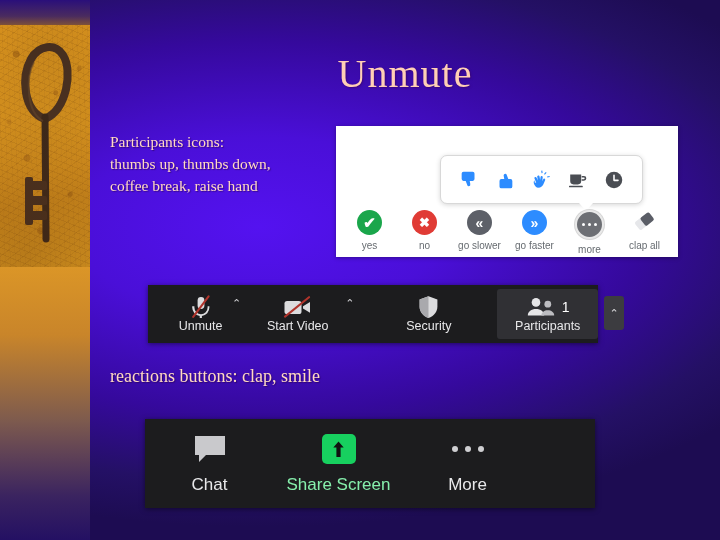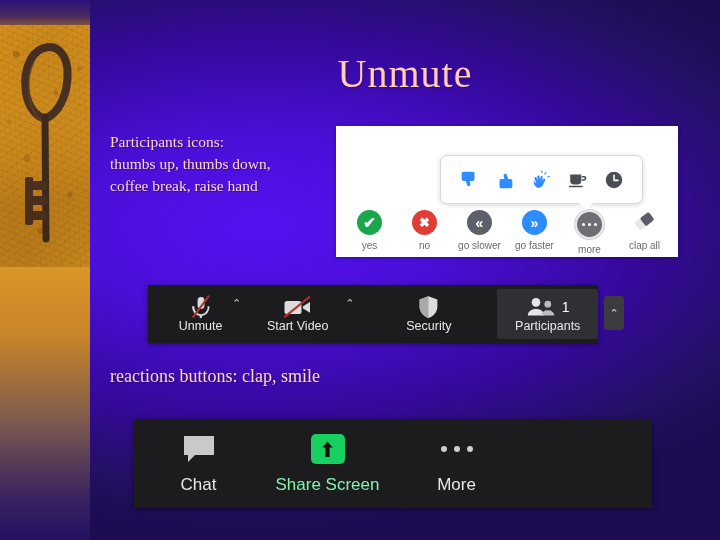--- a/index.html
+++ b/index.html
@@ -159,22 +159,22 @@
     display: flex;
     align-items: center;
     font-family: "Liberation Sans", sans-serif;
   }
   #toolbar-controls {
     left: 148px; top: 285px;
     width: 436px; height: 58px;
     padding-left: 14px;
   }
   #toolbar-actions {
-    left: 134px; top: 419px;
-    width: 518px; height: 89px;
+    left: 145px; top: 419px;
+    width: 450px; height: 89px;
   }
   .tb-item {
     display: flex; flex-direction: column;
     align-items: center; justify-content: center;
     height: 100%;
     position: relative;
     color: #e4e4e6;
   }
   .tb-label {
     font-size: 12.5px;

